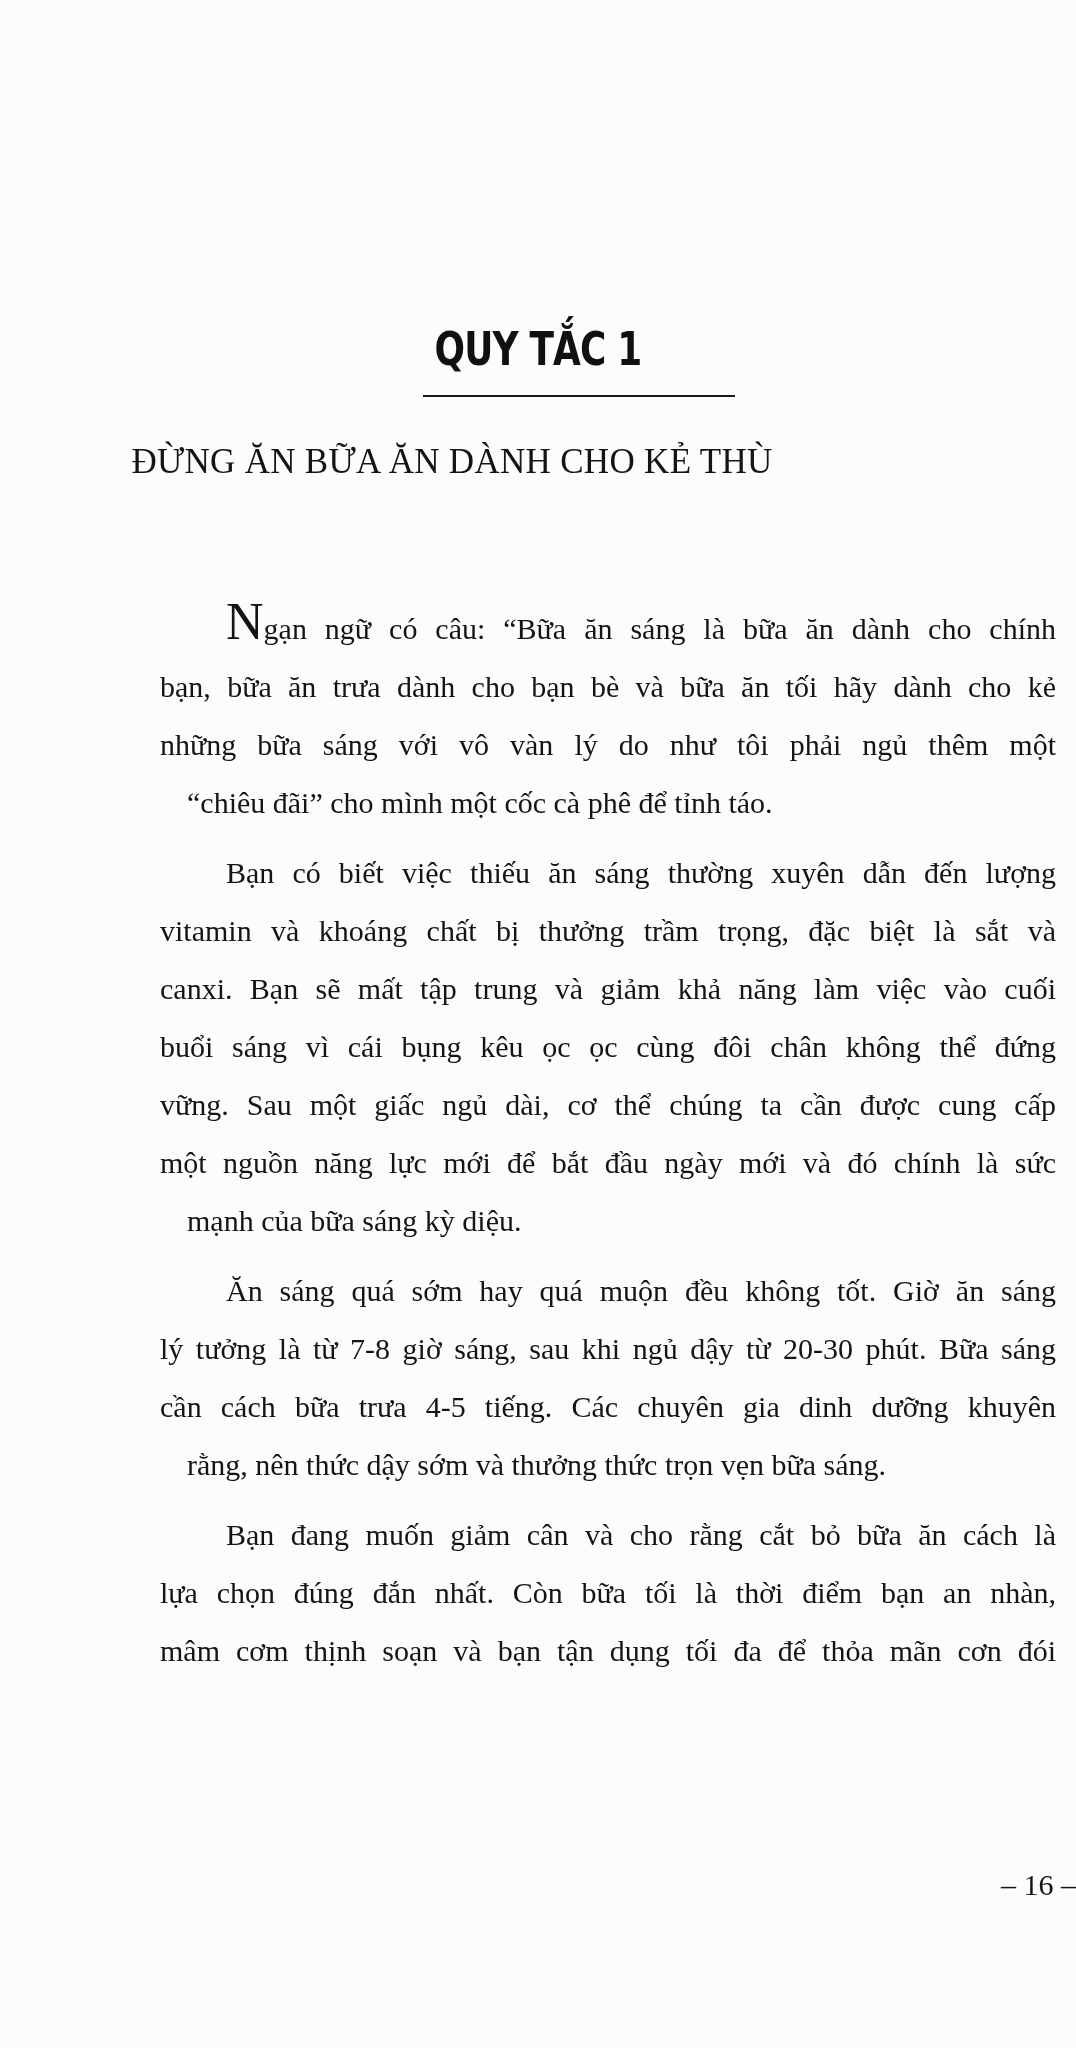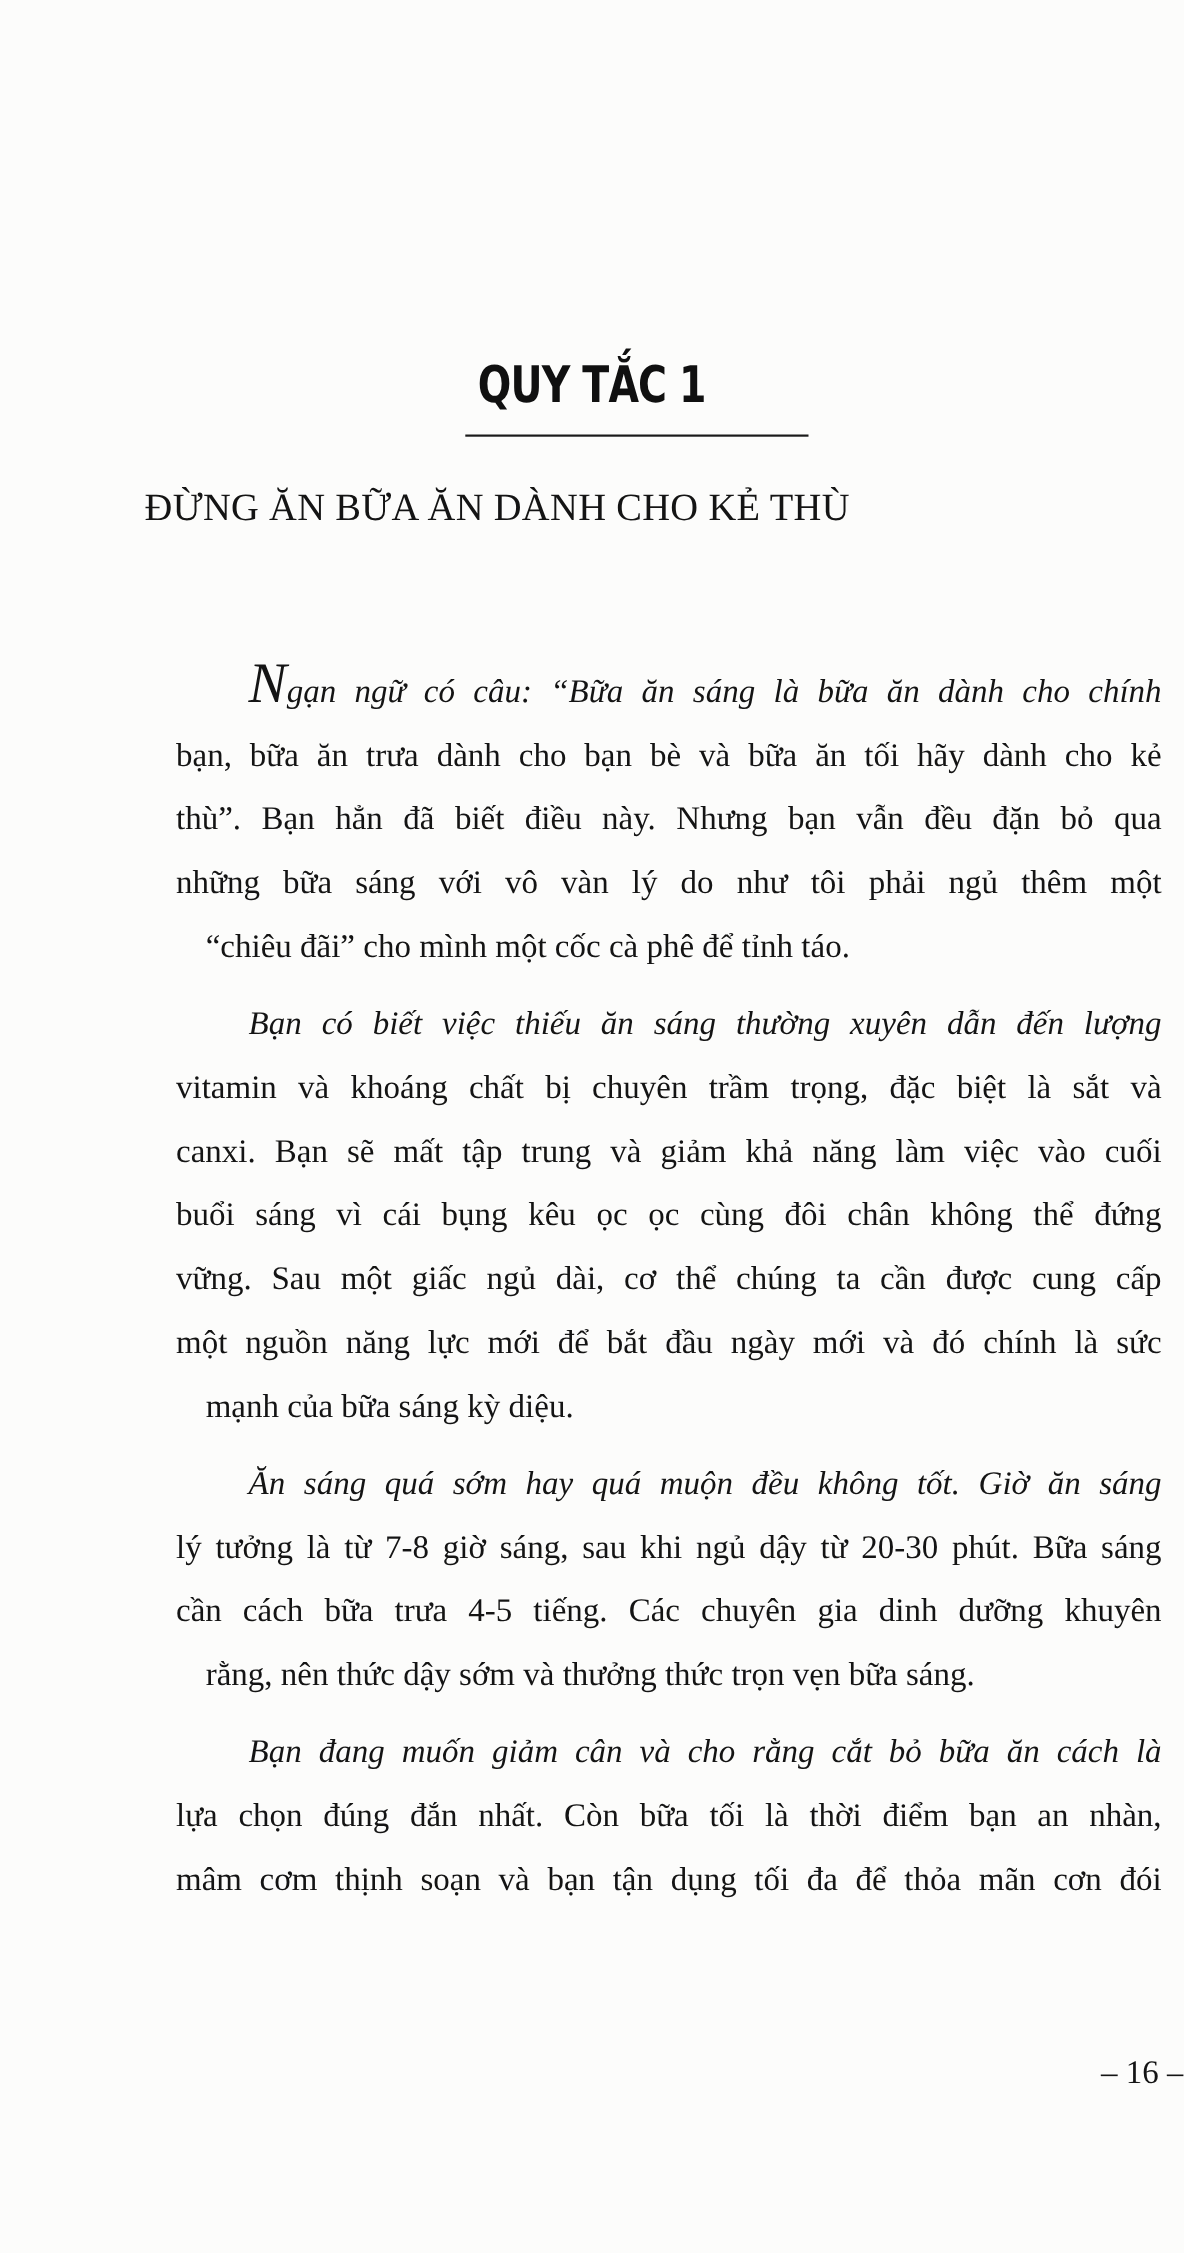--- a/index.html
+++ b/index.html
@@ -71,21 +71,20 @@
       text-align-last: justify;
       width: 896px;
     }
     .line.last {
       text-align-last: left;
       margin-left: 27px;
     }
     .line.indent {
       padding-left: 66px;
       width: 830px;
-      font-style: italic;
     }
     .dropcap {
       font-size: 52px;
       line-height: 40px;
     }
     .page-number {
       position: absolute;
       left: 0;
       width: 1076px;
       top: 1868px;
@@ -101,28 +100,27 @@
 
   <div class="chapter-heading">QUY TẮC 1</div>
   <div class="heading-rule"></div>
   <div class="chapter-subtitle">ĐỪNG ĂN BỮA ĂN DÀNH CHO KẺ THÙ</div>
 
   <div class="body-text">
 
     <div class="para">
       <span class="line indent"><span class="dropcap">N</span><span>gạn ngữ có câu: “Bữa ăn sáng là bữa ăn dành cho chính</span></span>
       <span class="line">bạn, bữa ăn trưa dành cho bạn bè và bữa ăn tối hãy dành cho kẻ</span>
-      <span class="line">thù”. Bạn hẳn đã biết điều này. Nhưng bạn vẫn đều đặn bỏ qua</span>
       <span class="line">những bữa sáng với vô vàn lý do như tôi phải ngủ thêm một</span>
       <span class="line last">“chiêu đãi” cho mình một cốc cà phê để tỉnh táo.</span>
     </div>
 
     <div class="para">
       <span class="line indent">Bạn có biết việc thiếu ăn sáng thường xuyên dẫn đến lượng</span>
-      <span class="line">vitamin và khoáng chất bị chuyên trầm trọng, đặc biệt là sắt và</span>
+      <span class="line">vitamin và khoáng chất bị thưởng trầm trọng, đặc biệt là sắt và</span>
       <span class="line">canxi. Bạn sẽ mất tập trung và giảm khả năng làm việc vào cuối</span>
       <span class="line">buổi sáng vì cái bụng kêu ọc ọc cùng đôi chân không thể đứng</span>
       <span class="line">vững. Sau một giấc ngủ dài, cơ thể chúng ta cần được cung cấp</span>
       <span class="line">một nguồn năng lực mới để bắt đầu ngày mới và đó chính là sức</span>
       <span class="line last">mạnh của bữa sáng kỳ diệu.</span>
     </div>
 
     <div class="para">
       <span class="line indent">Ăn sáng quá sớm hay quá muộn đều không tốt. Giờ ăn sáng</span>
       <span class="line">lý tưởng là từ 7-8 giờ sáng, sau khi ngủ dậy từ 20-30 phút. Bữa sáng</span>

